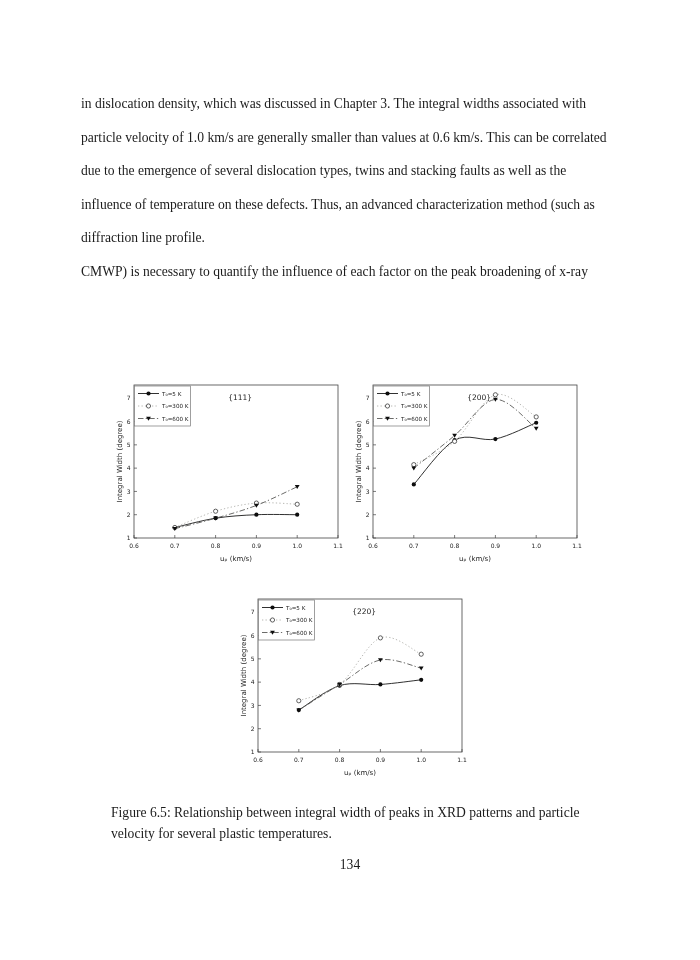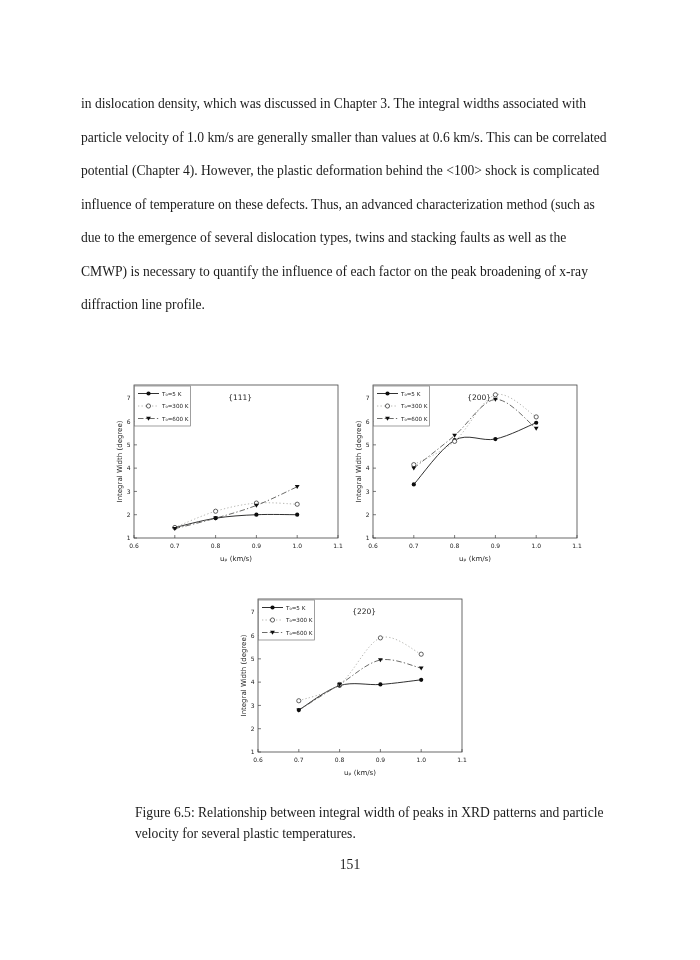--- a/index.html
+++ b/index.html
@@ -23,43 +23,41 @@
   .chart{position:absolute;width:246px;height:200px;}
   .chart-111{left:115px;top:376px;}
   .chart-200{left:354px;top:376px;}
   .chart-220{left:239px;top:590px;}
   .caption{
     position:absolute;
     left:111px; top:803px;
     width:520px;
     font-size:13.6px;
     line-height:20.5px;
-    margin-left:24px;
   }
   .page-number{
     position:absolute;
     left:0; top:857px;
     width:700px;
     text-align:center;
     font-size:13.6px;
   }
   svg text{font-family:"DejaVu Sans", sans-serif;}
 </style>
 </head>
 <body>
 
 <div class="page">
   <div class="body-text">
       <div class="tline">in dislocation density, which was discussed in Chapter 3. The integral widths associated with</div>
       <div class="tline">particle velocity of 1.0 km/s are generally smaller than values at 0.6 km/s. This can be correlated</div>
-      <div class="tline">potential (Chapter 4). However, the plastic deformation behind the &lt;100&gt; shock is complicated</div>
+      <div class="tline">due to the emergence of several dislocation types, twins and stacking faults as well as the</div>
       <div class="tline">influence of temperature on these defects. Thus, an advanced characterization method (such as</div>
-      <div class="tline">due to the emergence of several dislocation types, twins and stacking faults as well as the</div>
+      <div class="tline">diffraction line profile.</div>
       <div class="tline">CMWP) is necessary to quantify the influence of each factor on the peak broadening of x-ray</div>
-      <div class="tline">diffraction line profile.</div>
     </div>
 
   <div class="figure">
     <div class="chart chart-111"><svg width="246" height="200" viewBox="0 0 246 200">
           <rect x="19" y="9" width="204" height="153" fill="#ffffff" stroke="#444" stroke-width="0.8"></rect>
           <g fill="#222">
             <line x1="19" y1="162" x2="19" y2="159" stroke="#444" stroke-width="0.7"></line>
             <text x="19" y="171.5" font-size="6" text-anchor="middle">0.6</text>
             <line x1="59.79999999999998" y1="162" x2="59.79999999999998" y2="159" stroke="#444" stroke-width="0.7"></line>
             <text x="59.79999999999998" y="171.5" font-size="6" text-anchor="middle">0.7</text>
@@ -257,14 +255,14 @@
             <text x="47" y="44.5" font-size="5.6" fill="#222">T₀=600 K</text>
           </g>
         </svg></div>
   </div>
 
   <div class="caption">
       <div class="tline">Figure 6.5: Relationship between integral width of peaks in XRD patterns and particle</div>
       <div class="tline">velocity for several plastic temperatures.</div>
     </div>
 
-  <div class="page-number">151</div>
+  <div class="page-number">134</div>
 </div>
 
 </body></html>

